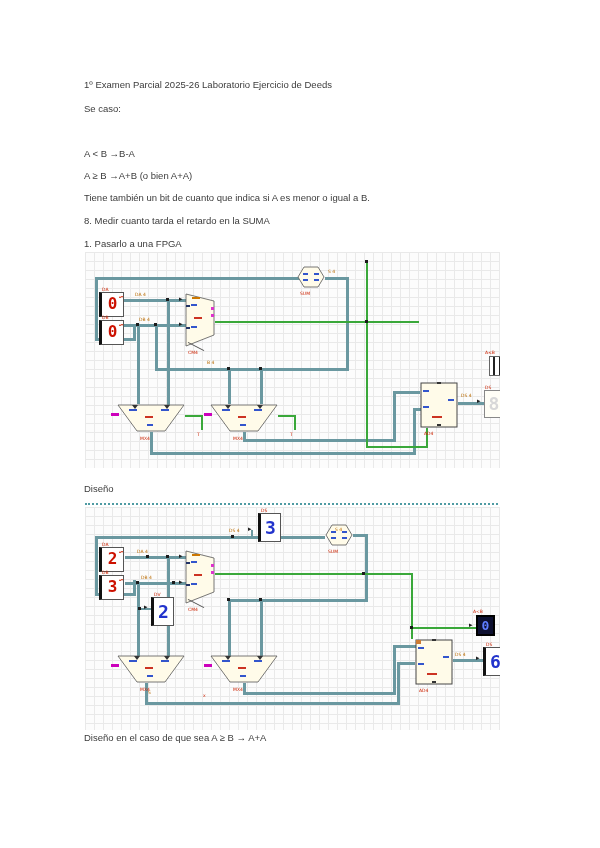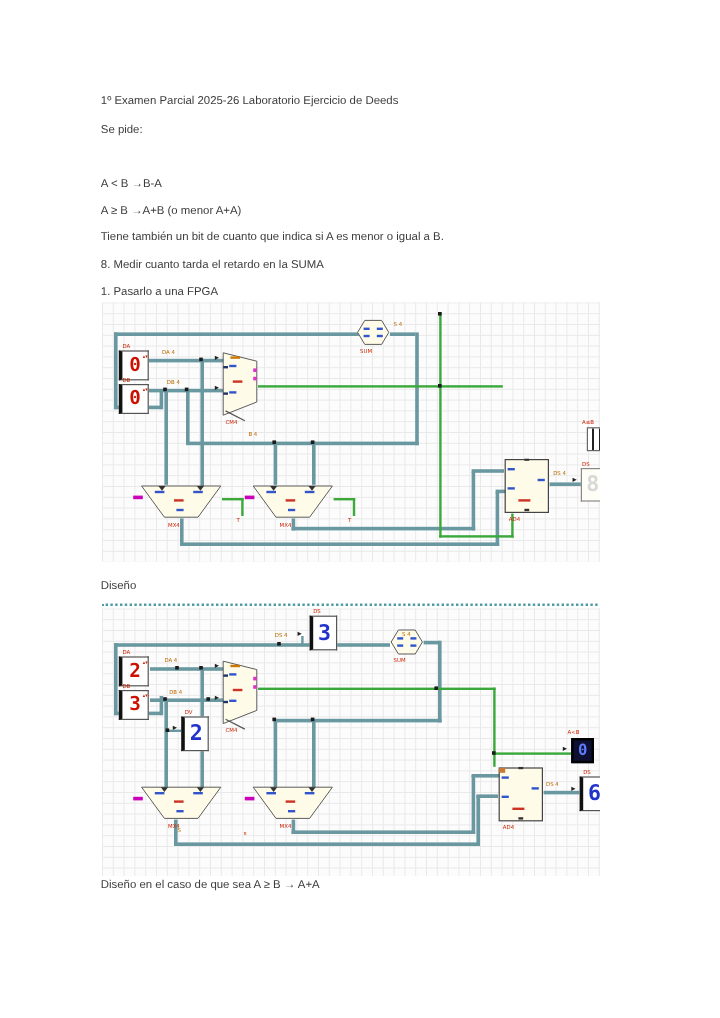--- a/index.html
+++ b/index.html
@@ -42,23 +42,23 @@
   .ind{position:absolute;width:16px;height:20px;background:#fff;border:1px solid #666;box-sizing:border-box;
        background-image:linear-gradient(90deg,transparent 3px,#222 3px,#222 5px,transparent 5px,transparent 9px,#222 9px,#222 11px,transparent 11px);}
   .ocorner{position:absolute;width:5px;height:4px;background:#cc7a33;}
 </style>
 </head>
 <body>
 
 <div id="page">
 
   <p class="tline" style="top:69px">1º Examen Parcial 2025-26 Laboratorio Ejercicio de Deeds</p>
-  <p class="tline" style="top:93px">Se pide:</p>
+  <p class="tline" style="top:93px">Se caso:</p>
   <p class="tline" style="top:138px">A &lt; B →B-A</p>
-  <p class="tline" style="top:160px">A ≥ B →A+B (o menor A+A)</p>
+  <p class="tline" style="top:160px">A ≥ B →A+B (o bien A+A)</p>
   <p class="tline" style="top:182px">Tiene también un bit de cuanto que indica si A es menor o igual a B.</p>
   <p class="tline" style="top:205px">8. Medir cuanto tarda el retardo en la SUMA</p>
   <p class="tline" style="top:228px">1. Pasarlo a una FPGA</p>
 
   <div class="diagram" id="d1">
       <div class="w t" style="left: 10px; top: 25px; width: 204px; height: 3px;"></div>
       <div class="w t" style="left: 10px; top: 25px; width: 3px; height: 64px;"></div>
       <div class="w t" style="left: 10px; top: 86px; width: 40px; height: 3px;"></div>
       <div class="w t" style="left: 48px; top: 73px; width: 3px; height: 16px;"></div>
       <div class="w t" style="left: 38px; top: 47px; width: 64px; height: 3px;"></div>

